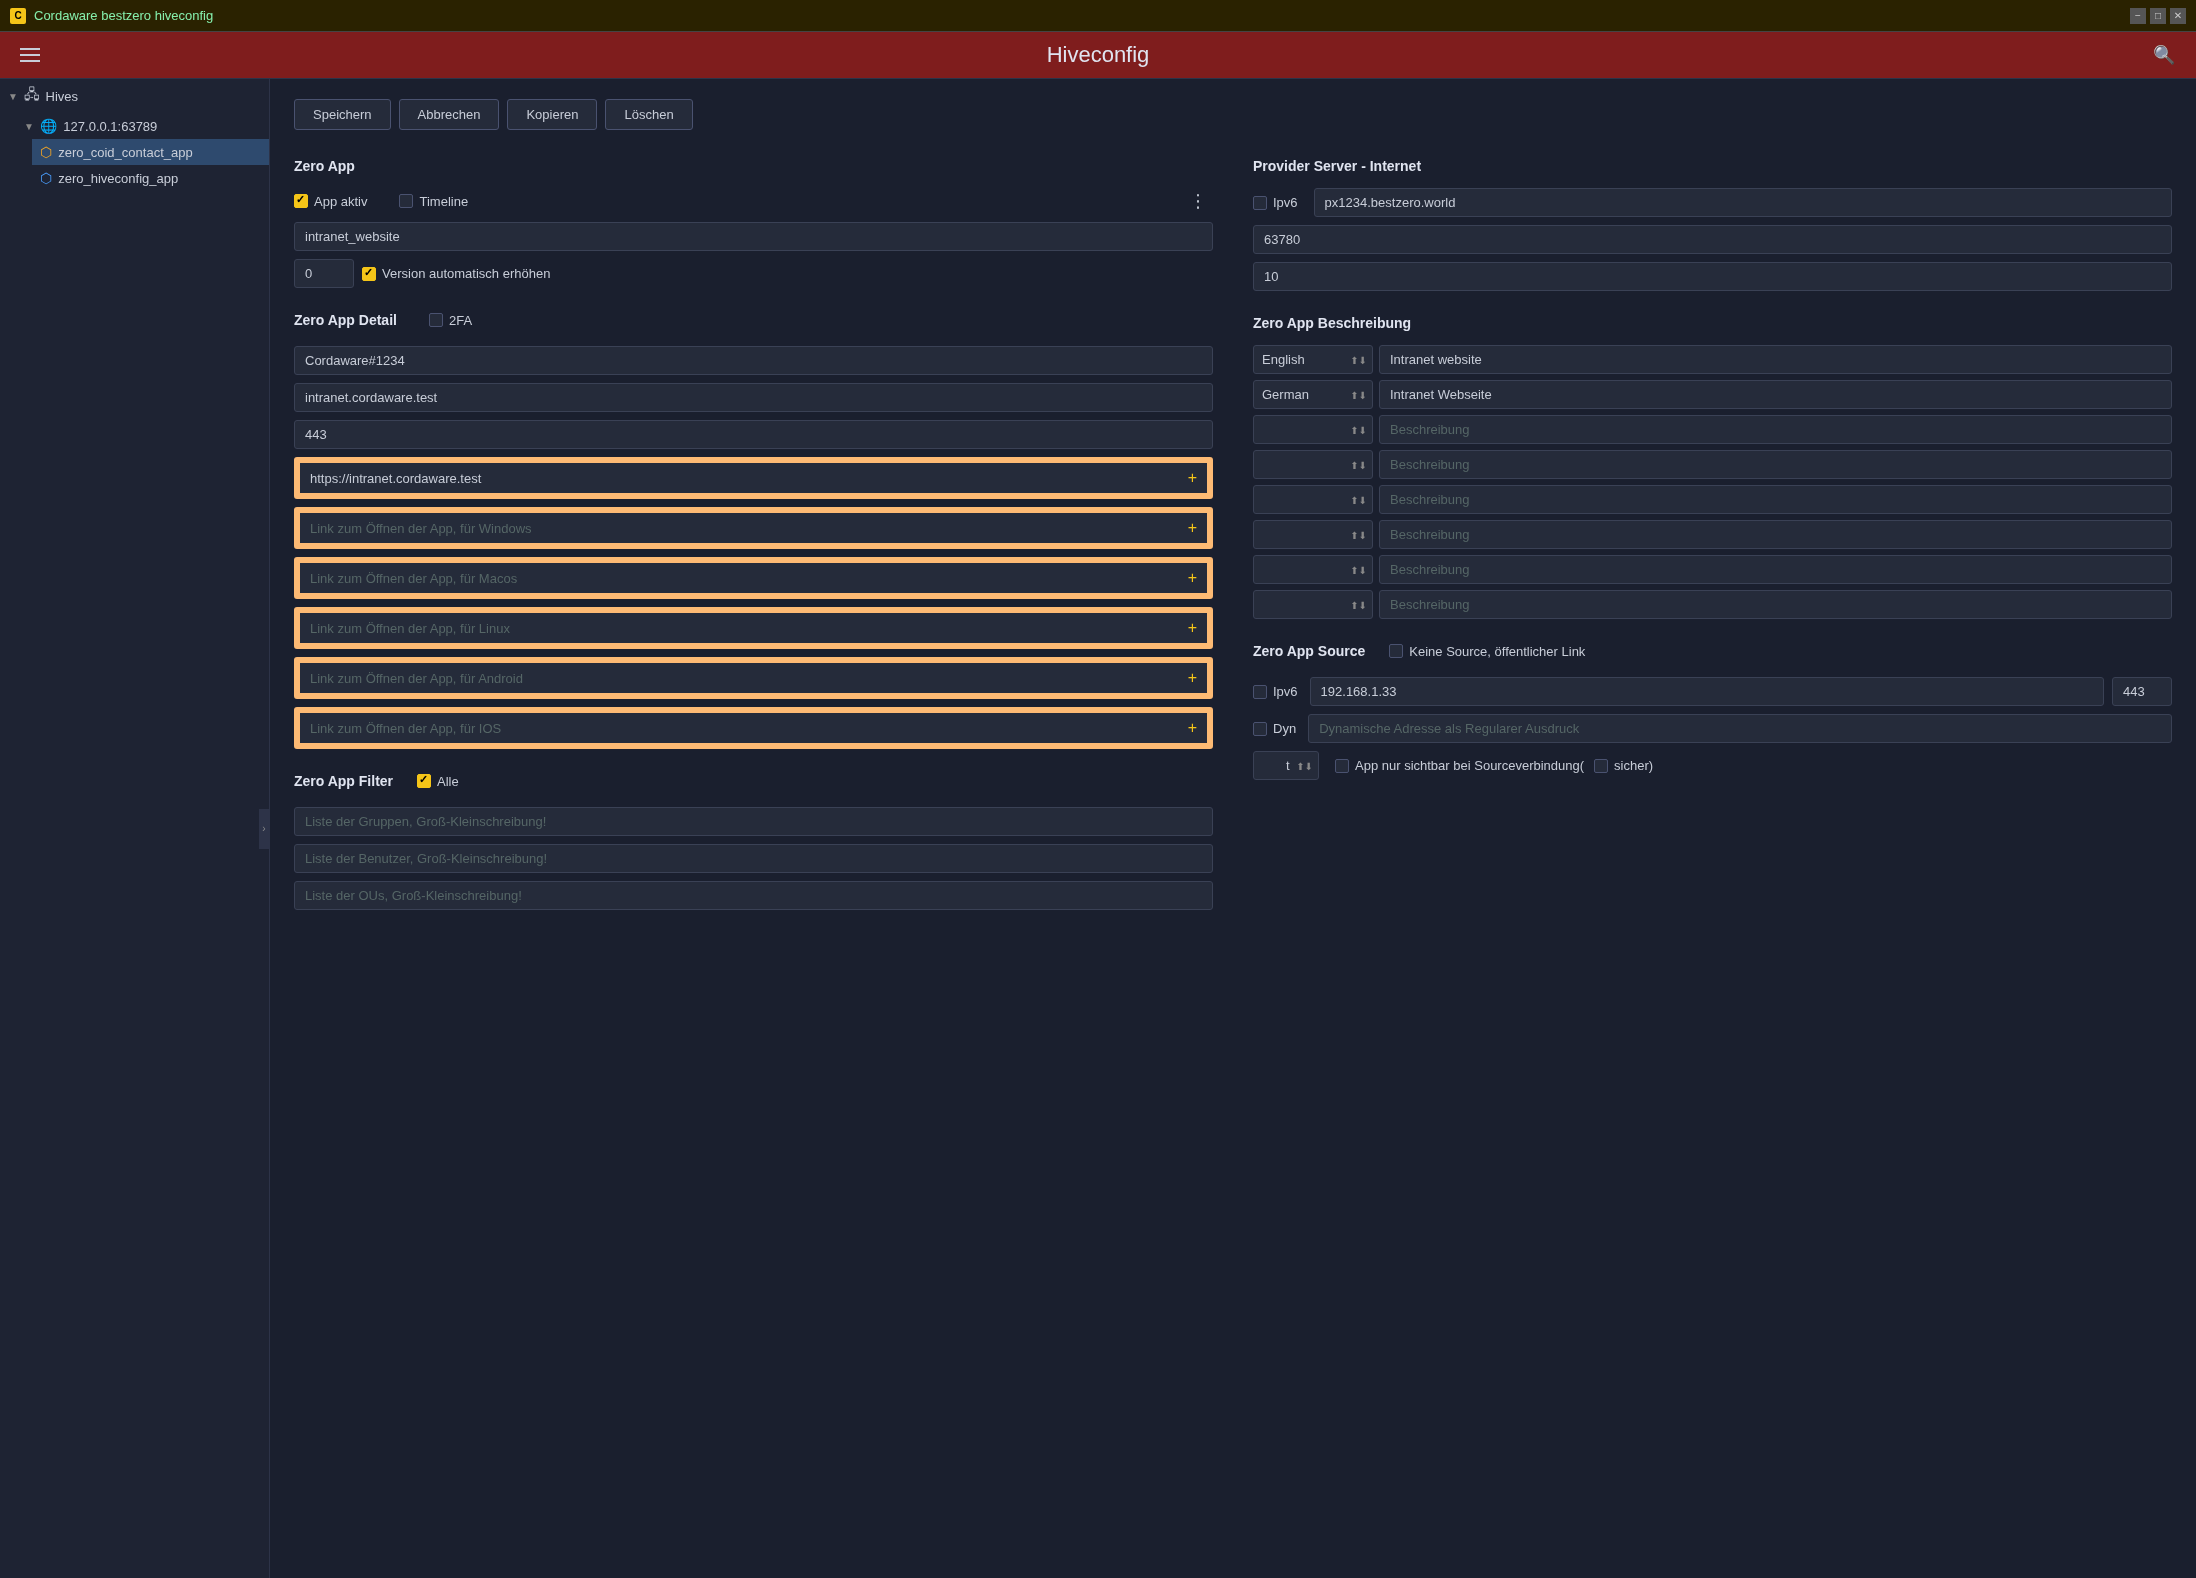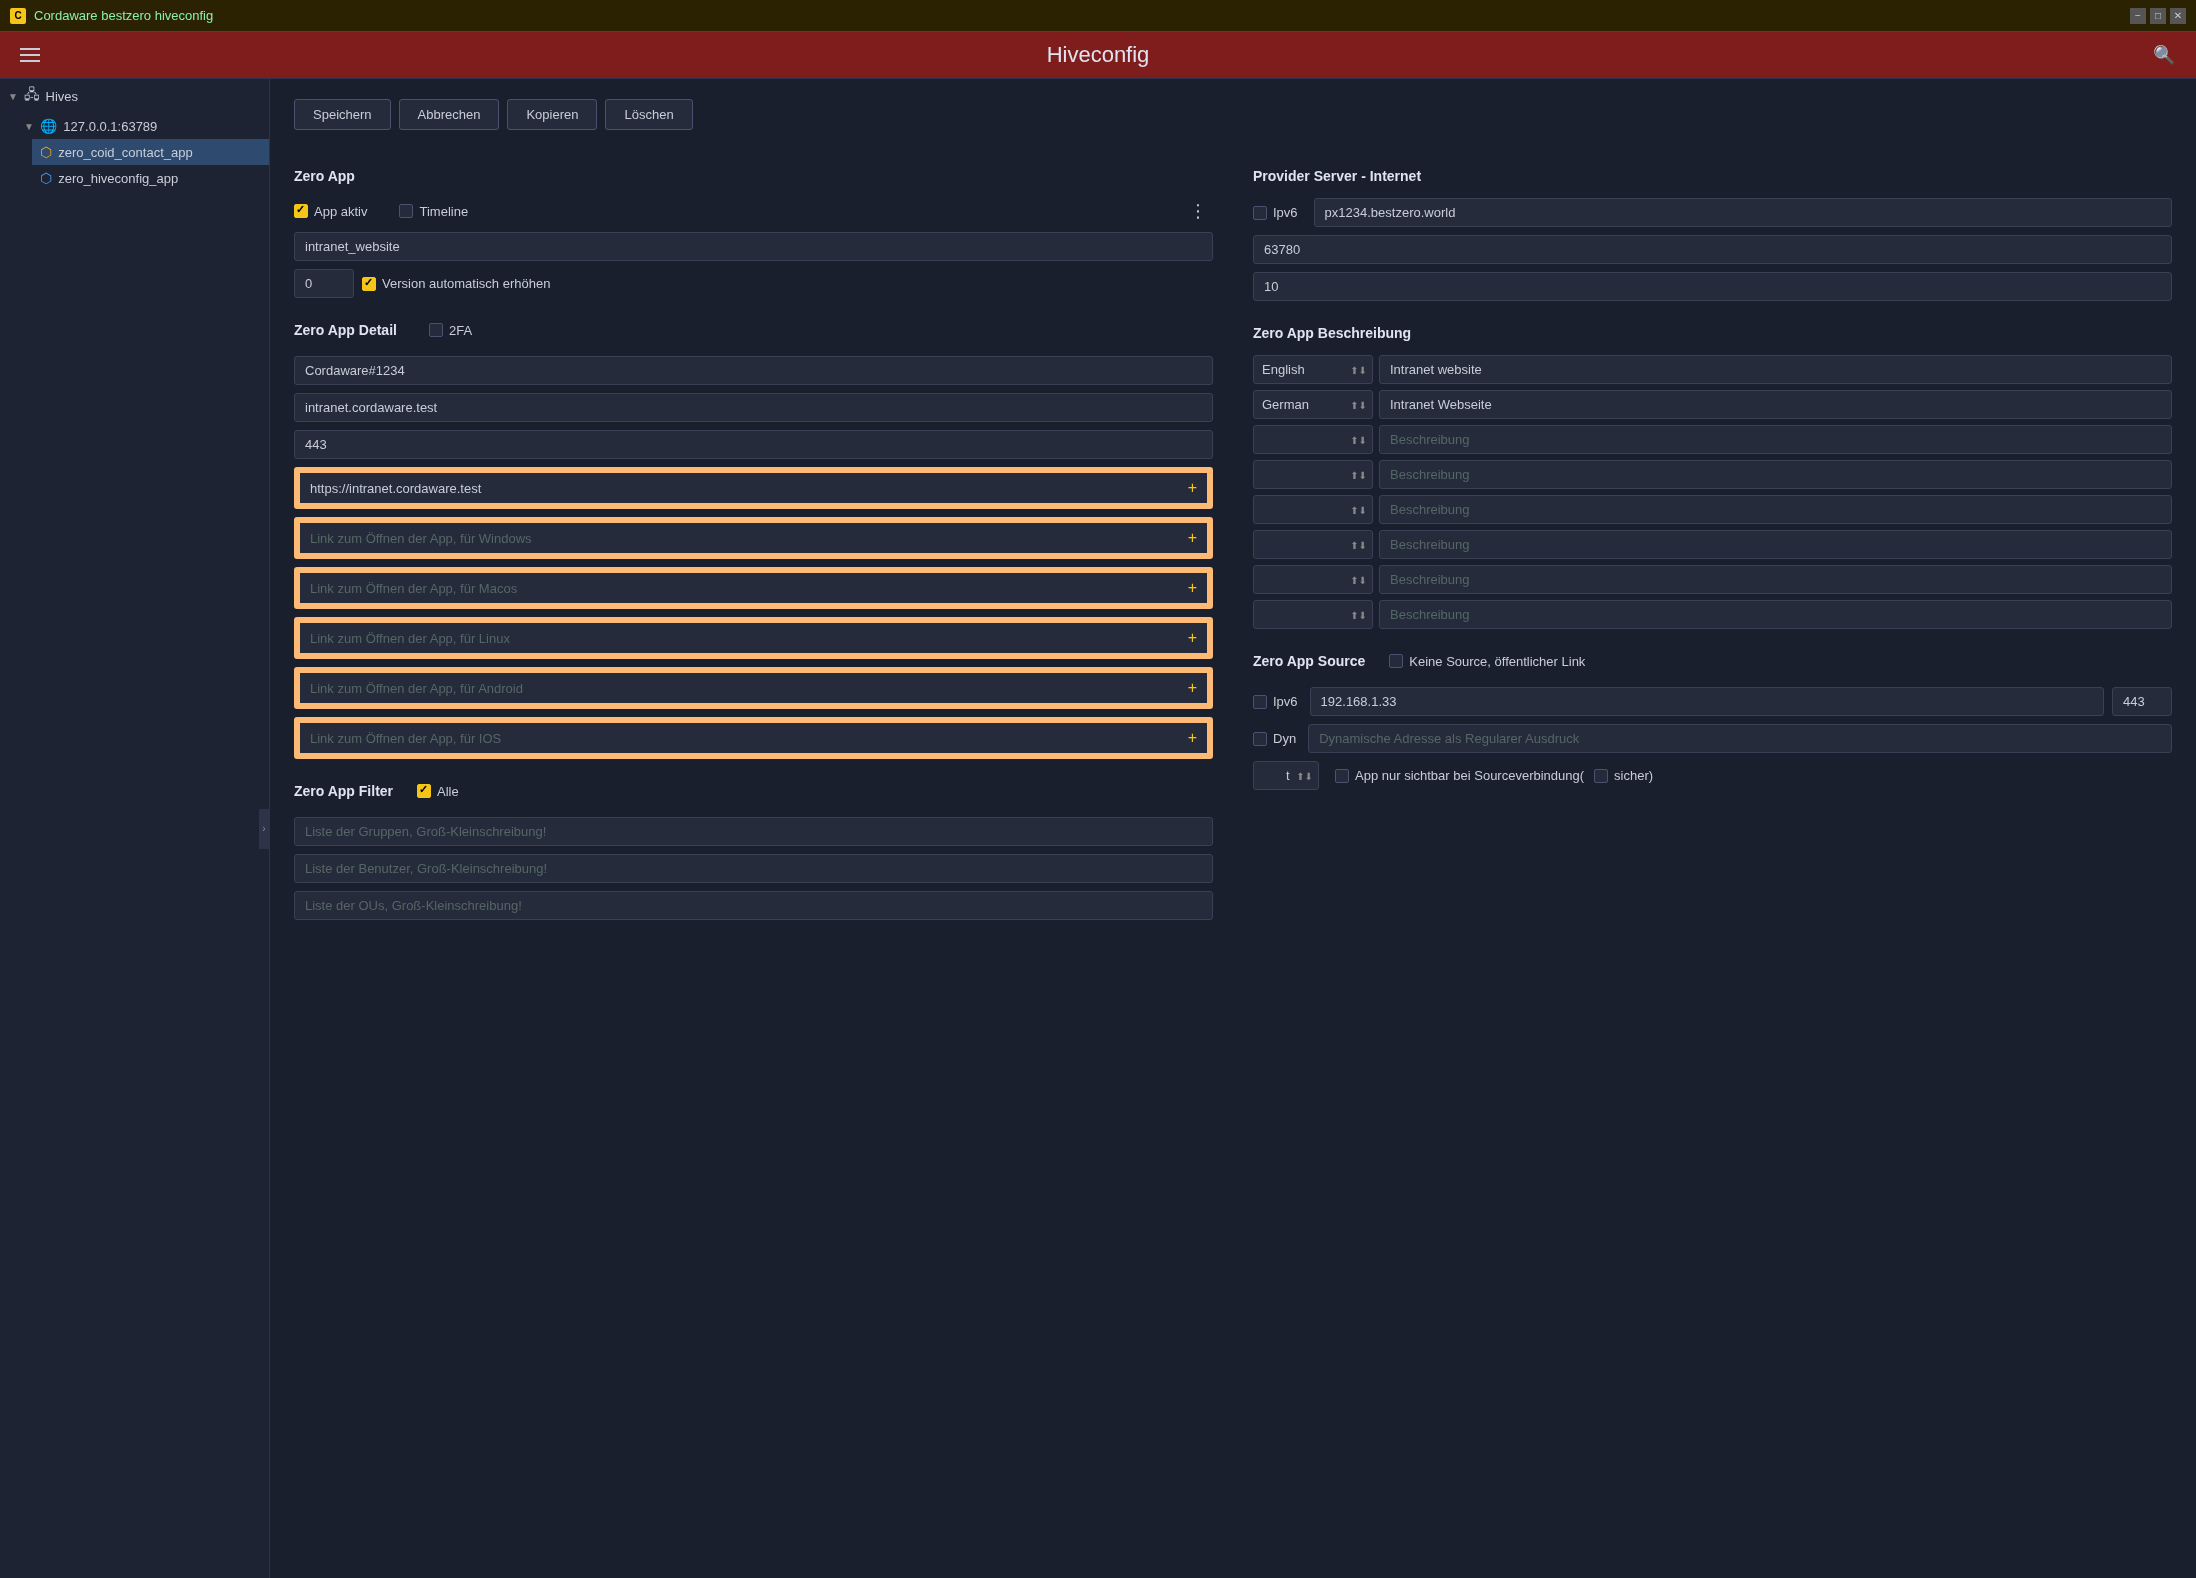--- a/index.html
+++ b/index.html
@@ -134,21 +134,21 @@
       display: grid;
       grid-template-columns: 1fr 1fr;
       gap: 0 40px;
     }
     
     .section-header {
       font-size: 14px;
       font-weight: 600;
       color: #e0e4f0;
       margin-bottom: 14px;
-      margin-top: 14px;
+      margin-top: 4px;
     }
     
     .form-group {
       margin-bottom: 8px;
     }
     .form-row {
       display: flex; align-items: center; gap: 8px; margin-bottom: 8px;
     }
     input[type="text"], .text-input {
       background: #252b3a;

